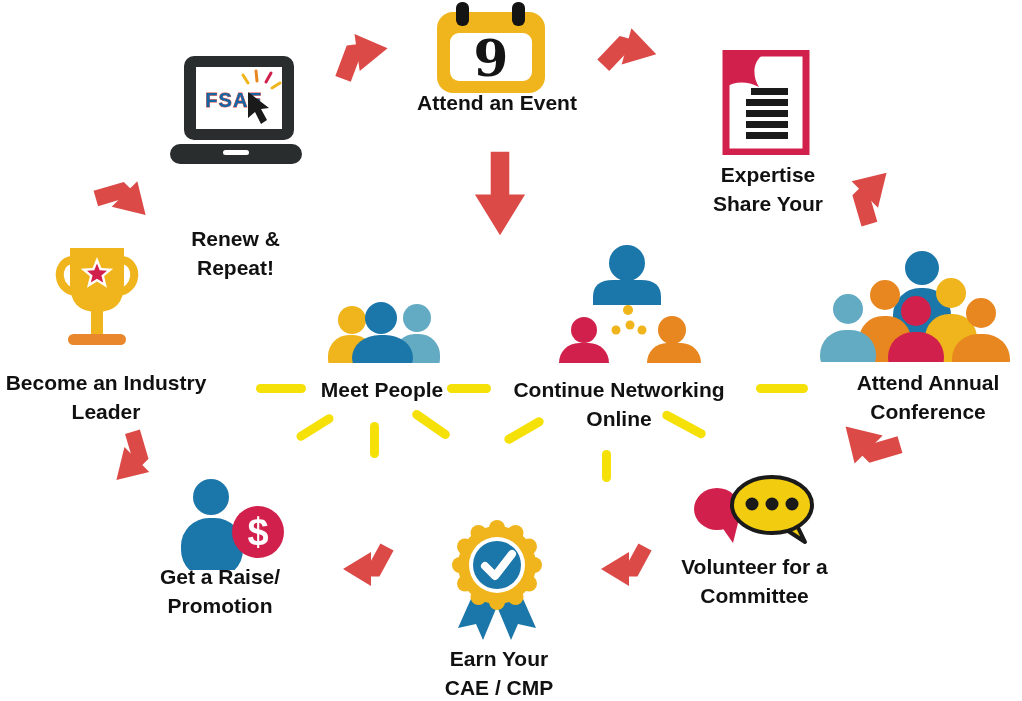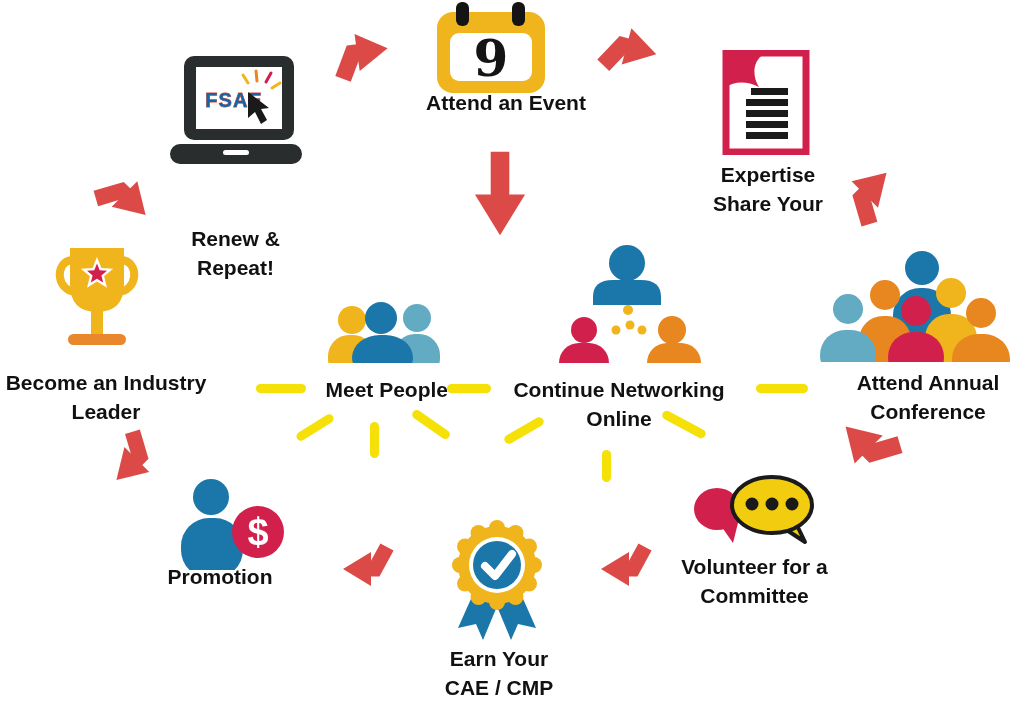--- a/index.html
+++ b/index.html
@@ -20,21 +20,21 @@
 
 <div class="stage">
 
   <svg class="abs" style="left:436px;top:2px;" width="110" height="92" viewBox="0 0 110 92">
     <rect x="1" y="10" width="108" height="81" rx="16" fill="var(--gold,#F0B41C)"></rect>
     <rect x="20" y="0" width="13" height="24" rx="6" fill="#141414"></rect>
     <rect x="76" y="0" width="13" height="24" rx="6" fill="#141414"></rect>
     <rect x="14" y="31" width="82" height="48" rx="9" fill="#ffffff"></rect>
     <text x="55" y="74" text-anchor="middle" font-family="DejaVu Serif, serif" font-weight="bold" font-size="50" fill="#141414">9</text>
   </svg>
-  <div class="label" style="left:406px;top:88px;width:200px;">Attend an Event</div>
+  <div class="label" style="left:397px;top:88px;width:200px;">Attend an Event</div>
 
   <svg class="abs" style="left:170px;top:56px;" width="132" height="110" viewBox="0 0 132 110">
     <rect x="14" y="0" width="110" height="84" rx="10" fill="var(--dark,#2A2D2E)"></rect>
     <rect x="26" y="11" width="86" height="62" fill="#ffffff"></rect>
     <g stroke-linecap="round" fill="none">
       <path d="M78,27 L73,19" stroke="var(--gold,#F0B41C)" stroke-width="3"></path>
       <path d="M87,25 L86,15" stroke="var(--orange,#E8861F)" stroke-width="3"></path>
       <path d="M96,26 L101,17" stroke="var(--crimson,#D2204C)" stroke-width="3"></path>
       <path d="M102,32 L110,27" stroke="var(--gold,#F0B41C)" stroke-width="3"></path>
     </g>
@@ -124,20 +124,21 @@
     <div>CAE / CMP</div>
   </div>
 
   <svg class="abs" style="left:165px;top:478px;" width="120" height="92" viewBox="0 0 120 92">
     <circle cx="46" cy="19" r="18" fill="var(--blue,#1B76A9)"></circle>
     <rect x="16" y="40" width="62" height="60" rx="28" fill="var(--blue,#1B76A9)"></rect>
     <circle cx="93" cy="54" r="26" fill="var(--crimson,#D2204C)"></circle>
     <text x="93" y="67" text-anchor="middle" font-weight="bold" font-size="38" fill="#ffffff">$</text>
   </svg>
   <div class="label" style="left:130px;top:562px;width:180px;">
+    <div>Get a Raise/</div>
     <div>Promotion</div>
   </div>
 
   <svg class="abs" style="left:52px;top:240px;" width="100" height="118" viewBox="0 0 100 118">
     <path d="M20,20 C2,22 4,52 25,52" fill="none" stroke="var(--gold,#F0B41C)" stroke-width="8"></path>
     <path d="M70,20 C88,22 86,52 65,52" fill="none" stroke="var(--gold,#F0B41C)" stroke-width="8"></path>
     <path d="M18,8 L72,8 L72,44 Q72,72 45,72 Q18,72 18,44 Z" fill="var(--gold,#F0B41C)"></path>
     <rect x="39" y="70" width="12" height="26" fill="var(--gold,#F0B41C)"></rect>
     <rect x="16" y="94" width="58" height="11" rx="5.5" fill="var(--trophy_base_orange,#E8872B)"></rect>
     <polygon fill="#ffffff" points="45,17 49.4,27.9 61.2,28.7 52.1,36.3 55,47.8 45,41.5 35,47.8 37.9,36.3 28.8,28.7 40.6,27.9"></polygon>
@@ -149,21 +150,21 @@
   </div>
 
   <svg class="abs" style="left:328px;top:292px;" width="125" height="71" viewBox="0 0 125 71">
     <circle cx="24" cy="28" r="14" fill="var(--gold,#F0B41C)"></circle>
     <rect x="0" y="43" width="46" height="45" rx="21" fill="var(--gold,#F0B41C)"></rect>
     <circle cx="89" cy="26" r="14" fill="var(--light_blue,#63AAC3)"></circle>
     <rect x="66" y="42" width="46" height="45" rx="21" fill="var(--light_blue,#63AAC3)"></rect>
     <circle cx="53" cy="26" r="16" fill="var(--blue,#1B76A9)"></circle>
     <rect x="24" y="43" width="61" height="45" rx="28" fill="var(--blue,#1B76A9)"></rect>
   </svg>
-  <div class="label" style="left:316px;top:375px;width:132px;text-align:right;">Meet People</div>
+  <div class="label" style="left:316px;top:375px;width:132px;">Meet People</div>
 
   <svg class="abs" style="left:555px;top:245px;" width="165" height="118" viewBox="0 0 165 118">
     <circle cx="72" cy="18" r="18" fill="var(--blue,#1B76A9)"></circle>
     <path d="M38,60 L38,52 Q38,35 58,35 L86,35 Q106,35 106,52 L106,60 Z" fill="var(--blue,#1B76A9)"></path>
     <g fill="var(--gold,#F0B41C)">
       <circle cx="73" cy="65" r="5"></circle>
       <circle cx="61" cy="85" r="4.5"></circle>
       <circle cx="75" cy="80" r="4.5"></circle>
       <circle cx="87" cy="85" r="4.5"></circle>
     </g>

